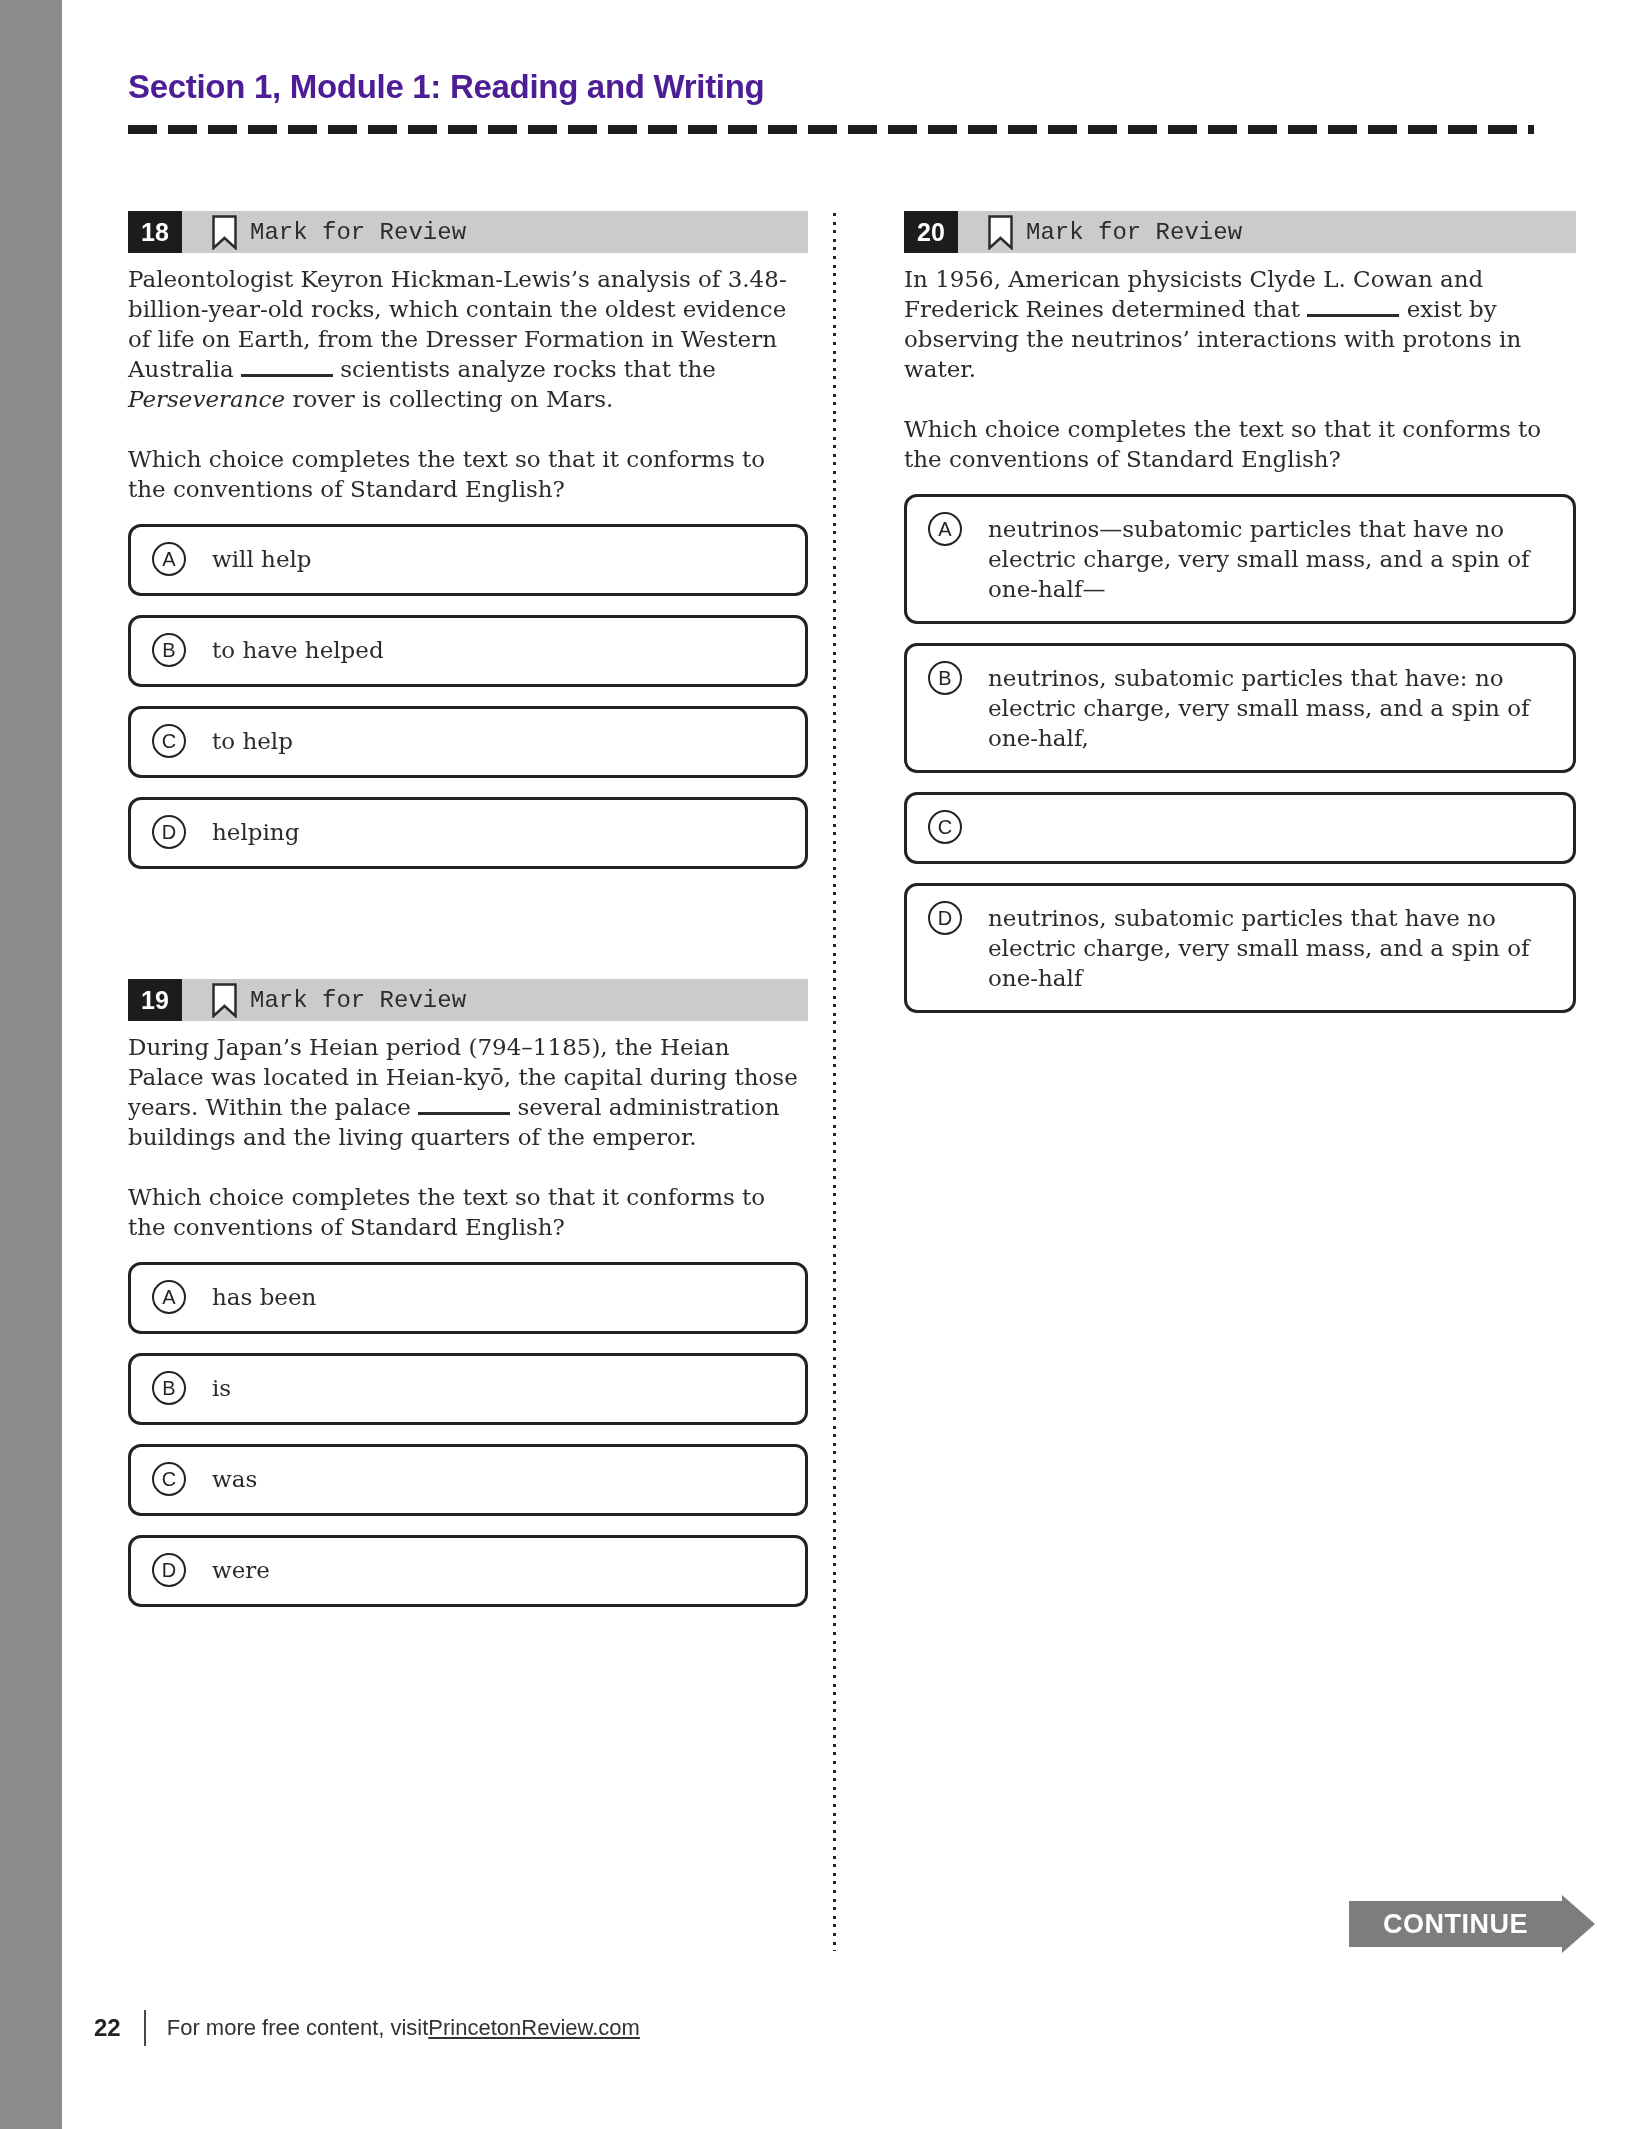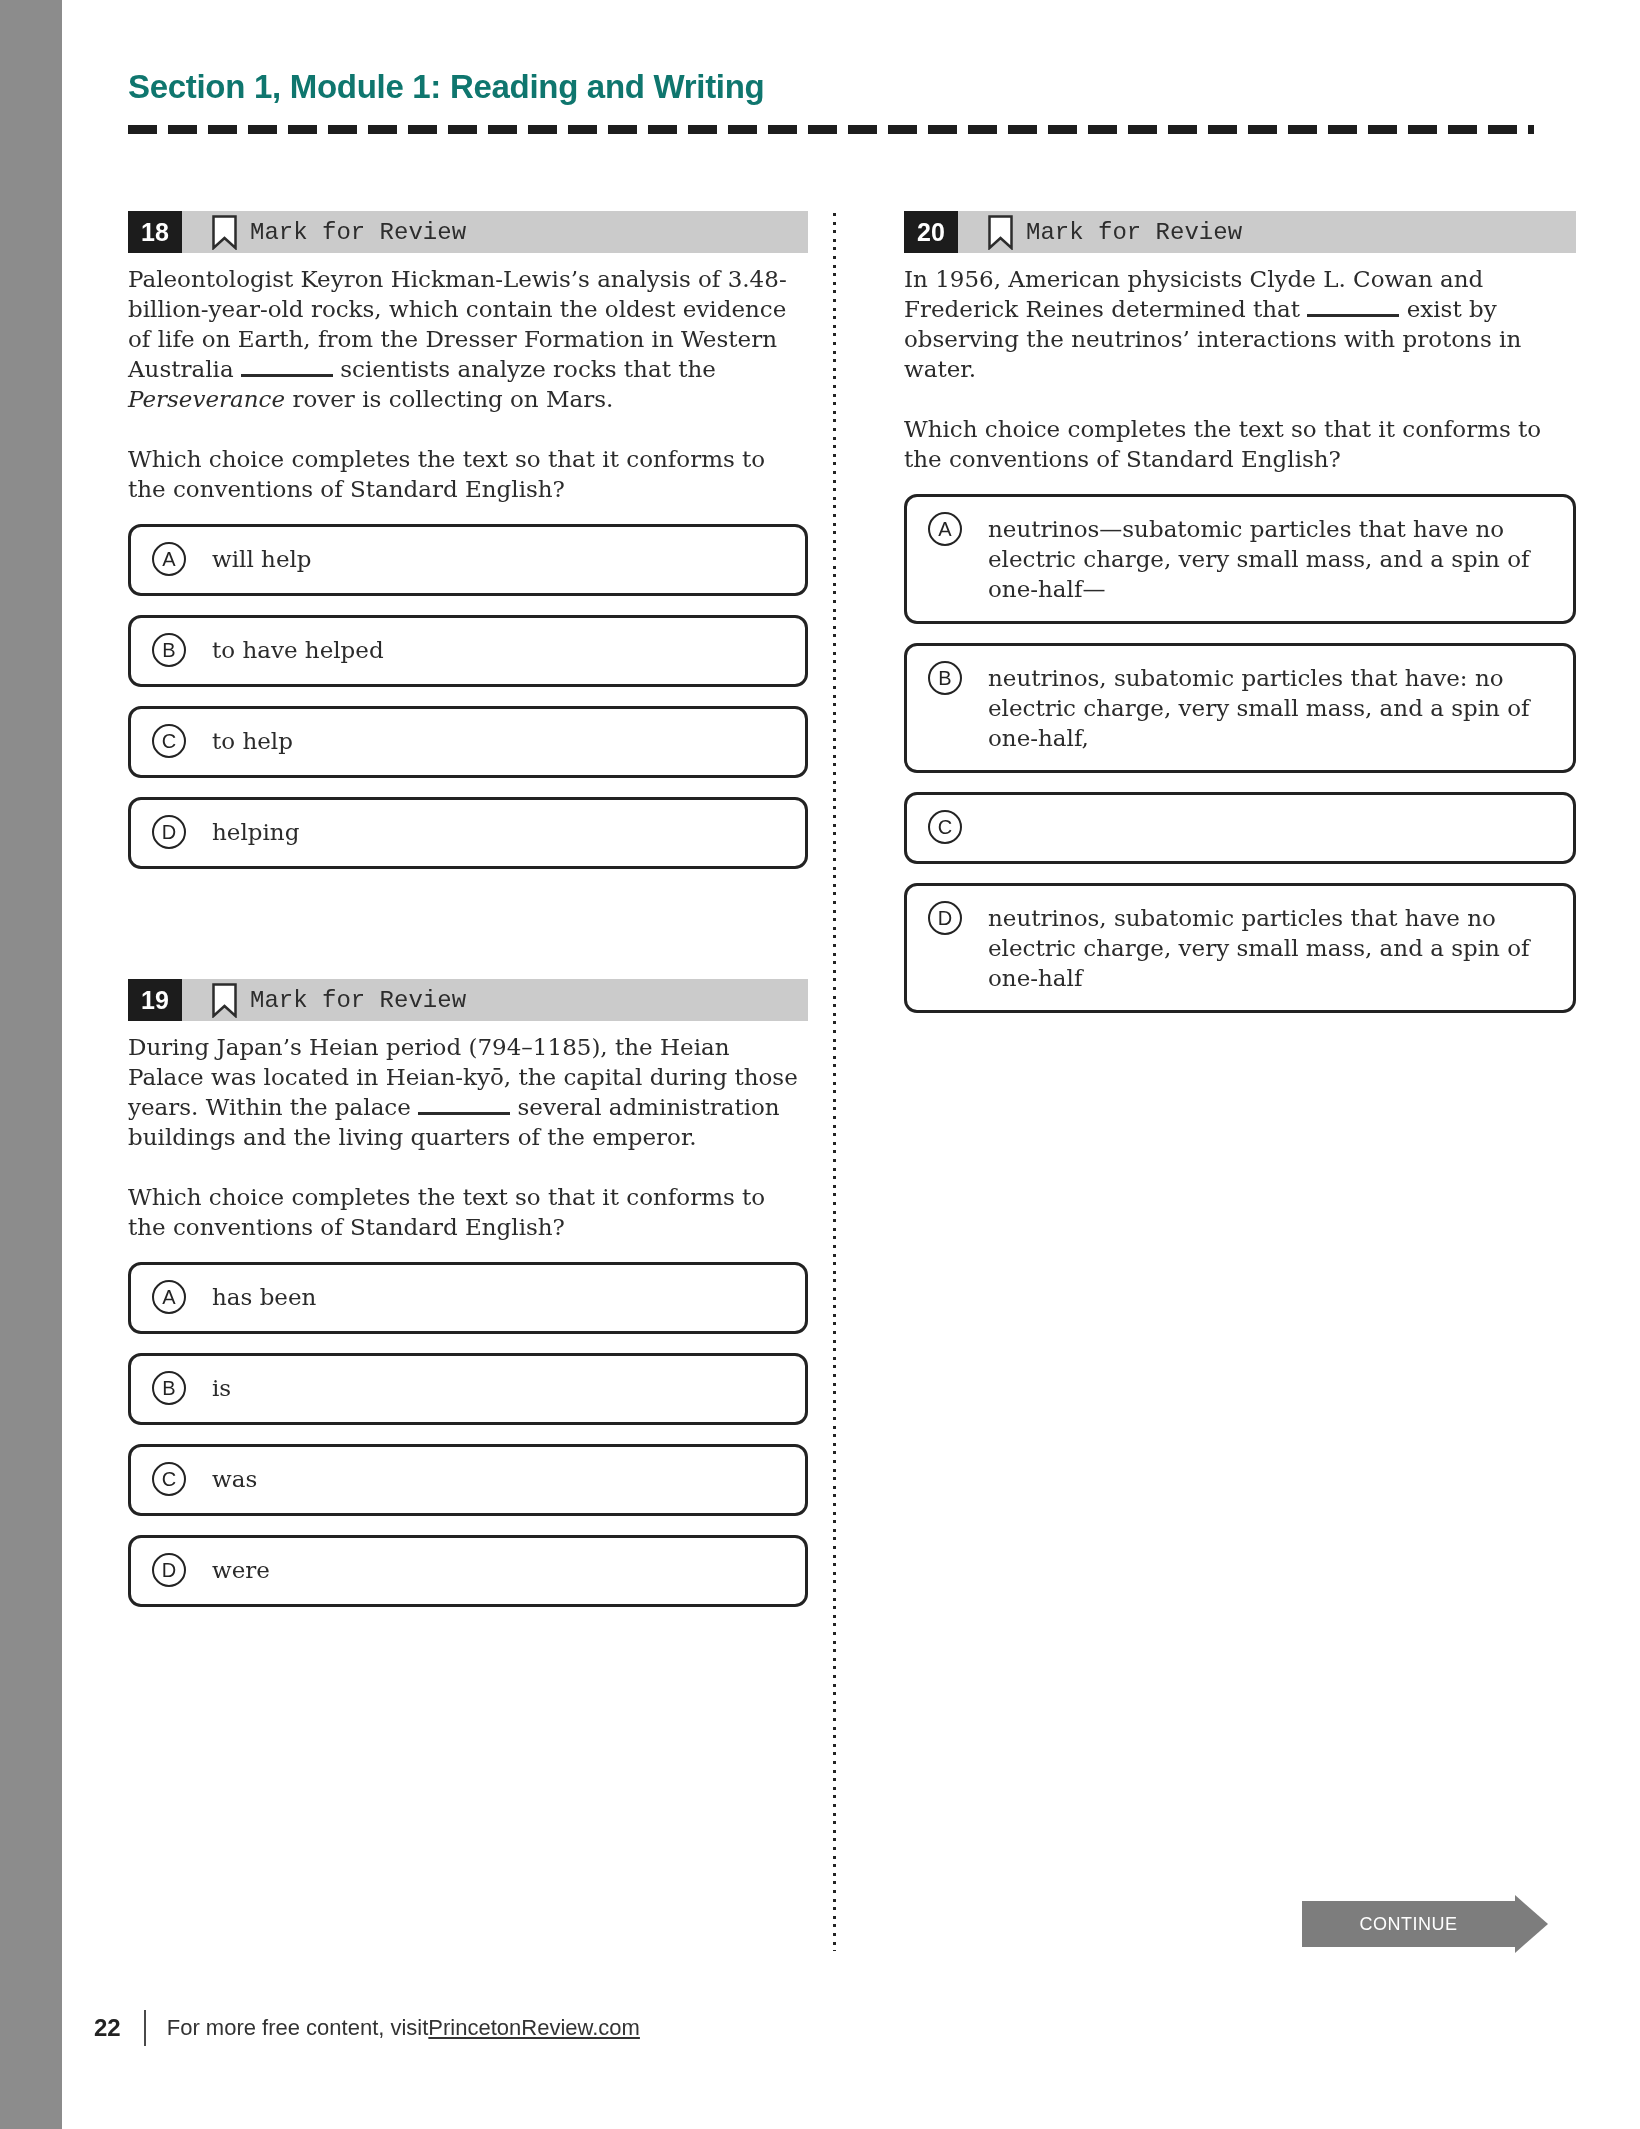--- a/index.html
+++ b/index.html
@@ -2,21 +2,21 @@
 <html><head>
 <meta charset="utf-8">
 <style>
   * { margin:0; padding:0; box-sizing:border-box; }
   html,body { background:#ffffff; }
   .page {
     position:relative; width:1640px; height:2129px; background:#ffffff;
     font-family:"Liberation Sans", sans-serif; color:#232323; overflow:hidden;
   }
   .side-strip { position:absolute; left:0; top:0; width:62px; height:2129px; background:#8c8c8c; }
-  .page-title { position:absolute; left:128px; top:68px; font-size:33px; font-weight:bold; color:#0f766e; letter-spacing:-0.3px; }
+  .page-title { position:absolute; left:128px; top:68px; font-size:33px; font-weight:bold; color:#4c1d95; letter-spacing:-0.3px; }
   .dashed-rule { position:absolute; left:128px; top:125px; width:1406px; height:9px;
     background:repeating-linear-gradient(to right,#1d1d1d 0 29px, transparent 29px 40px); }
   .dotted-divider { position:absolute; left:833px; top:213px; width:3px; height:1738px;
     background:repeating-linear-gradient(to bottom,#232323 0 3px, transparent 3px 8.6px); }
 
   .col { position:absolute; top:211px; }
   .col-left  { left:128px; width:680px; }
   .col-right { left:904px; width:672px; }
 
   .question + .question { margin-top:110px; }
@@ -34,22 +34,22 @@
 
   .choices { margin-top:20px; display:flex; flex-direction:column; gap:19px; }
   .choice { border:3px solid #222222; border-radius:13px; padding:17px 20px 17px 21px;
     display:flex; align-items:flex-start; gap:26px; background:#ffffff; cursor:pointer; }
   .letter { flex:0 0 auto; width:34px; height:34px; margin-top:-2px; border:2.5px solid #232323; border-radius:50%;
     display:flex; align-items:center; justify-content:center; font-size:20px; color:#232323;
     font-family:"Liberation Sans", sans-serif; }
   .choice-text { font-family:"DejaVu Serif", serif; font-size:23px; line-height:30px; color:#2b2b2b; }
 
   .continue-btn { position:absolute; left:1302px; top:1895px; display:flex; align-items:center; cursor:pointer; }
-  .continue-rect { width:213px; height:46px; background:#7d7d7d; color:#ffffff; font-size:18px; font-weight:normal;
-    display:flex; align-items:center; justify-content:center; letter-spacing:0.5px; }
+  .continue-rect { width:213px; height:46px; background:#7d7d7d; color:#ffffff; font-size:27px; font-weight:bold;
+    display:flex; align-items:center; justify-content:center; letter-spacing:0.5px;margin-left:47px; }
   .continue-arrow { width:0; height:0; border-top:29px solid transparent; border-bottom:29px solid transparent;
     border-left:33px solid #7d7d7d; }
 
   .footer { position:absolute; left:94px; top:2010px; display:flex; align-items:center; }
   .footer-num { font-size:24px; font-weight:bold; color:#232323;text-align:right; }
   .footer-bar { width:2px; height:36px; background:#4a4a4a; margin:0 21px 0 23px; }
   .footer-text { font-size:22px; color:#333333; }
   .footer-link { font-size:22px; color:#333333; text-decoration:underline; }
 </style>
 </head>

